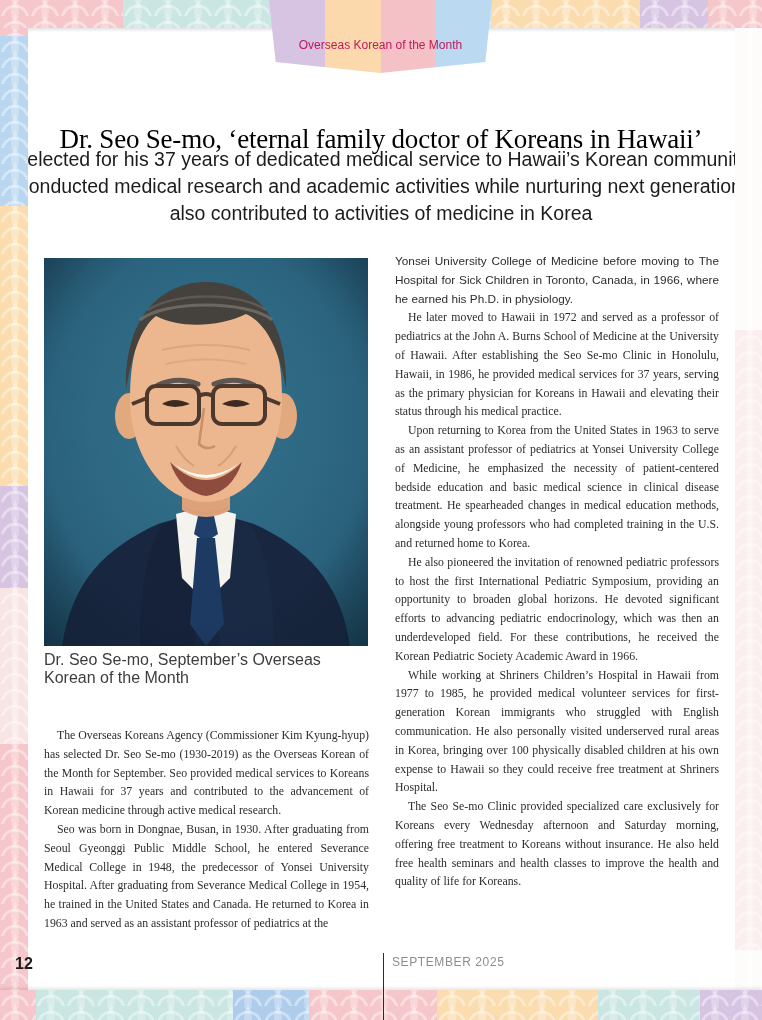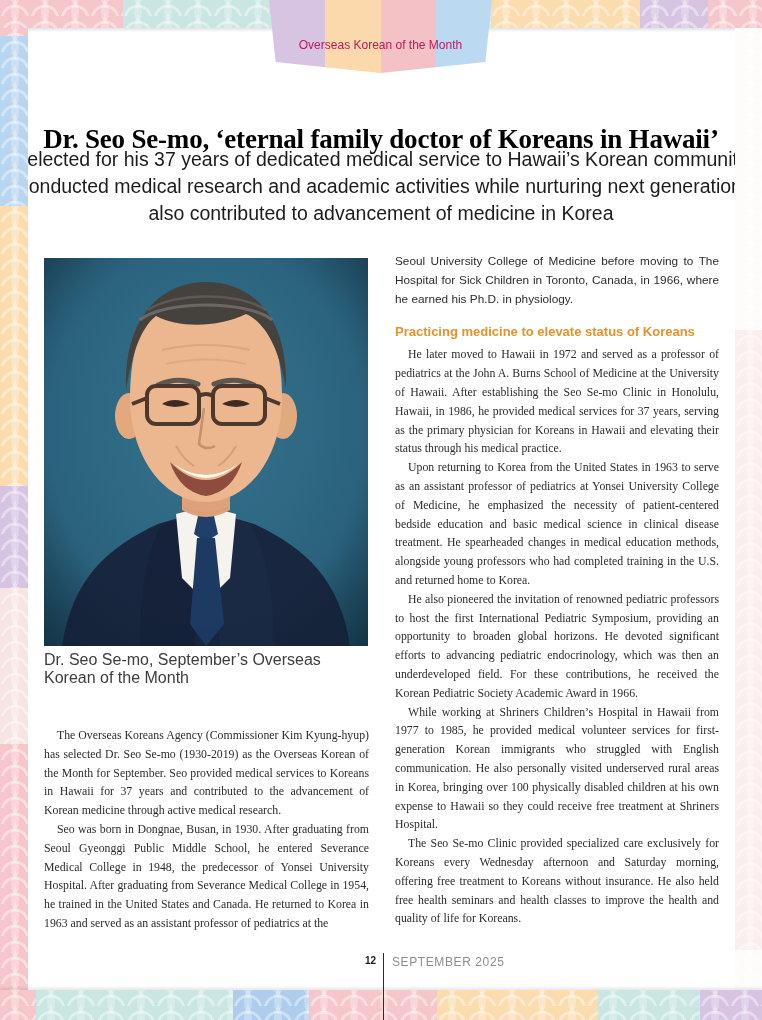--- a/index.html
+++ b/index.html
@@ -32,21 +32,21 @@
   }
   .ribbon .stripe{flex:1 1 0;}
   .ribbon-label{
     position:absolute;left:269px;top:38px;width:223px;z-index:4;
     text-align:center;font-size:12px;font-weight:normal;color:#be185d;
     letter-spacing:0px;
   }
   
   .page-title{
     position:absolute;left:0;top:106px;width:762px;text-align:center;z-index:1;
-    font-family:"Liberation Serif", serif;font-weight:bold;font-size:27px;color:#000000;
+    font-family:"Liberation Serif", serif;font-weight:normal;font-size:27px;color:#000000;
     letter-spacing:-0.2px;
   }
   .page-subtitle{
     position:absolute;left:0;top:146px;width:762px;text-align:center;z-index:1;
     font-size:19.5px;line-height:27px;color:#1c1c1c;
   }
   
   .photo{position:absolute;left:44px;top:258px;width:324px;height:388px;z-index:1;overflow:hidden;}
   .photo svg{display:block;}
   .photo-caption{
@@ -57,22 +57,22 @@
   .col{position:absolute;z-index:1;font-size:11.8px;line-height:18.8px;color:#2c2c2c;text-align:justify;}
   .col-left{left:44px;top:726px;width:325px;}
   .col-right{left:395px;top:252px;width:324px;}
   .col p{margin:0;}
   .col p.ind{text-indent:13px;font-family:Liberation Serif, serif;}
   .col h3{
     margin:14px 0 4px 0;font-size:13px;line-height:19px;color:#e2932e;text-align:left;
   }
   
   .footer-num{
-    position:absolute;left:0;top:955px;width:376px;text-align:right;z-index:5;
-    font-size:10px;font-weight:bold;color:#1a1a1a;
+    position:absolute;left:0;top:955px;width:376px;text-align:left;z-index:5;
+    font-size:16px;font-weight:bold;color:#1a1a1a;padding-left:15px;
   }
   .footer-issue{
     position:absolute;left:392px;top:955px;z-index:5;
     font-size:12px;color:#8d8d8d;letter-spacing:0.6px;
   }
   .footer-rule{
     position:absolute;left:383px;top:953px;width:1px;height:67px;background:#2b2b2b;z-index:5;
   }
 </style>
 </head>
@@ -114,21 +114,21 @@
     <div class="stripe" style="background-color: rgb(251, 217, 173);"></div>
     <div class="stripe" style="background-color: rgb(244, 194, 198);"></div>
     <div class="stripe" style="background-color: rgb(188, 217, 242);"></div>
   </div>
 <div class="ribbon-label">Overseas Korean of the Month</div>
 
 <h1 class="page-title">Dr. Seo Se-mo, ‘eternal family doctor of Koreans in Hawaii’</h1>
 <div class="page-subtitle">
   <div>Selected for his 37 years of dedicated medical service to Hawaii’s Korean community</div>
   <div>Conducted medical research and academic activities while nurturing next generation,</div>
-  <div>also contributed to advancement of medicine in Korea</div>
+  <div>also contributed to activities of medicine in Korea</div>
 </div>
 
 <div class="photo">
   <svg width="324" height="388" viewBox="0 0 324 388" xmlns="http://www.w3.org/2000/svg">
     <defs>
       <radialGradient id="bgG" cx="50%" cy="42%" r="75%">
         <stop offset="0%" stop-color="#35748f"></stop>
         <stop offset="70%" stop-color="#2a617c"></stop>
         <stop offset="100%" stop-color="#1c4359"></stop>
       </radialGradient>
@@ -185,22 +185,21 @@
   </svg>
 </div>
 <div class="photo-caption">Dr. Seo Se-mo, September’s Overseas Korean of the Month</div>
 
 <div class="col col-left">
   <p class="ind">The Overseas Koreans Agency (Commissioner Kim Kyung-hyup) has selected Dr. Seo Se-mo (1930-2019) as the Overseas Korean of the Month for September. Seo provided medical services to Koreans in Hawaii for 37 years and contributed to the advancement of Korean medicine through active medical research.</p>
   <p class="ind">Seo was born in Dongnae, Busan, in 1930. After graduating from Seoul Gyeonggi Public Middle School, he entered Severance Medical College in 1948, the predecessor of Yonsei University Hospital. After graduating from Severance Medical College in 1954, he trained in the United States and Canada. He returned to Korea in 1963 and served as an assistant professor of pediatrics at the</p>
 </div>
 
 <div class="col col-right">
-  <p>Seoul University College of Medicine before moving to The Hospital for Sick Children in Toronto, Canada, in 1966, where he earned his Ph.D. in physiology.</p>
-  <h3>Practicing medicine to elevate status of Koreans</h3>
+  <p>Yonsei University College of Medicine before moving to The Hospital for Sick Children in Toronto, Canada, in 1966, where he earned his Ph.D. in physiology.</p>
   <p class="ind">He later moved to Hawaii in 1972 and served as a professor of pediatrics at the John A. Burns School of Medicine at the University of Hawaii. After establishing the Seo Se-mo Clinic in Honolulu, Hawaii, in 1986, he provided medical services for 37 years, serving as the primary physician for Koreans in Hawaii and elevating their status through his medical practice.</p>
   <p class="ind">Upon returning to Korea from the United States in 1963 to serve as an assistant professor of pediatrics at Yonsei University College of Medicine, he emphasized the necessity of patient-centered bedside education and basic medical science in clinical disease treatment. He spearheaded changes in medical education methods, alongside young professors who had completed training in the U.S. and returned home to Korea.</p>
   <p class="ind">He also pioneered the invitation of renowned pediatric professors to host the first International Pediatric Symposium, providing an opportunity to broaden global horizons. He devoted significant efforts to advancing pediatric endocrinology, which was then an underdeveloped field. For these contributions, he received the Korean Pediatric Society Academic Award in 1966.</p>
   <p class="ind">While working at Shriners Children’s Hospital in Hawaii from 1977 to 1985, he provided medical volunteer services for first-generation Korean immigrants who struggled with English communication. He also personally visited underserved rural areas in Korea, bringing over 100 physically disabled children at his own expense to Hawaii so they could receive free treatment at Shriners Hospital.</p>
   <p class="ind">The Seo Se-mo Clinic provided specialized care exclusively for Koreans every Wednesday afternoon and Saturday morning, offering free treatment to Koreans without insurance. He also held free health seminars and health classes to improve the health and quality of life for Koreans.</p>
 </div>
 
 <div class="footer-num">12</div>
 <div class="footer-rule"></div>
 <div class="footer-issue">SEPTEMBER 2025</div>

